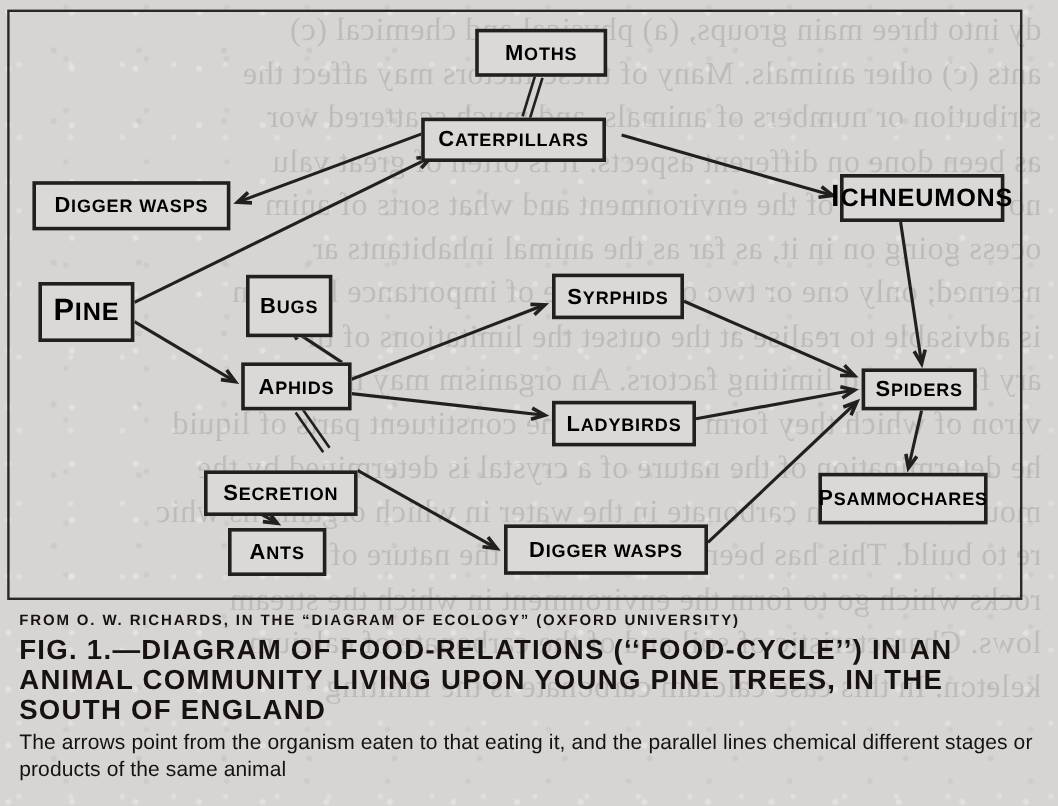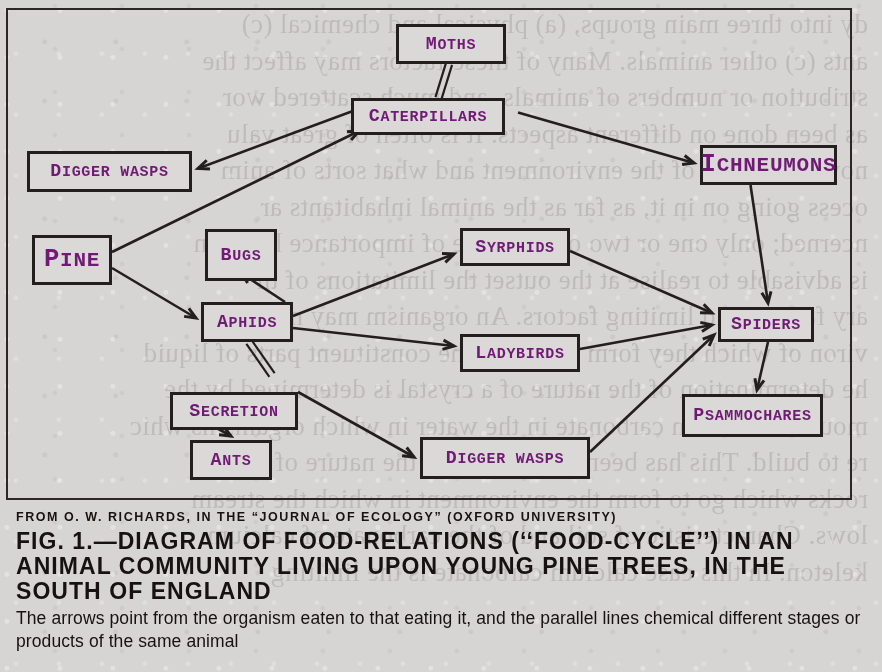--- a/index.html
+++ b/index.html
@@ -49,23 +49,23 @@
 
   .node{
     position:absolute;
     border:3px solid #231f1d;
     background:#dbd9d7;
     box-sizing:border-box;
     display:flex;align-items:center;justify-content:center;
     z-index:5;
   }
   .node span{
-    font-family:Liberation Mono, monospace;
+    font-family:Liberation Sans, sans-serif;
     font-weight:bold;
-    color:#701a75;
+    color:#000000;
     letter-spacing:.7px;
     white-space:nowrap;
     line-height:1;
     text-transform:uppercase;
   }
   
   .node span::first-letter{font-size:1.22em;}
 
   svg#wires{position:absolute;left:0;top:0;width:882px;height:500px;z-index:4;}
 
@@ -190,16 +190,16 @@
       <div class="node" style="left: 190px; top: 440px; width: 82px; height: 40px;">
         <span style="font-size: 15px;">Ants</span>
       </div>
       <div class="node" style="left: 420px; top: 437px; width: 170px; height: 42px;">
         <span style="font-size: 15px;">Digger Wasps</span>
       </div>
     </div>
 </div>
 
 <div id="caption">
-  <p id="credit">FROM O. W. RICHARDS, IN THE “JOURNAL OF ECOLOGY”   (OXFORD UNIVERSITY)</p>
+  <p id="credit">FROM O. W. RICHARDS, IN THE “DIAGRAM OF ECOLOGY”   (OXFORD UNIVERSITY)</p>
   <p id="figtitle"><span class="lead">Fig. 1.</span><span>—DIAGRAM OF FOOD-RELATIONS (‘‘FOOD-CYCLE’’) IN AN ANIMAL COMMUNITY LIVING UPON YOUNG PINE TREES, IN THE SOUTH OF ENGLAND</span></p>
   <p id="note">The arrows point from the organism eaten to that eating it, and the parallel lines chemical different stages or products of the same animal</p>
 </div>
 
 </body></html>

